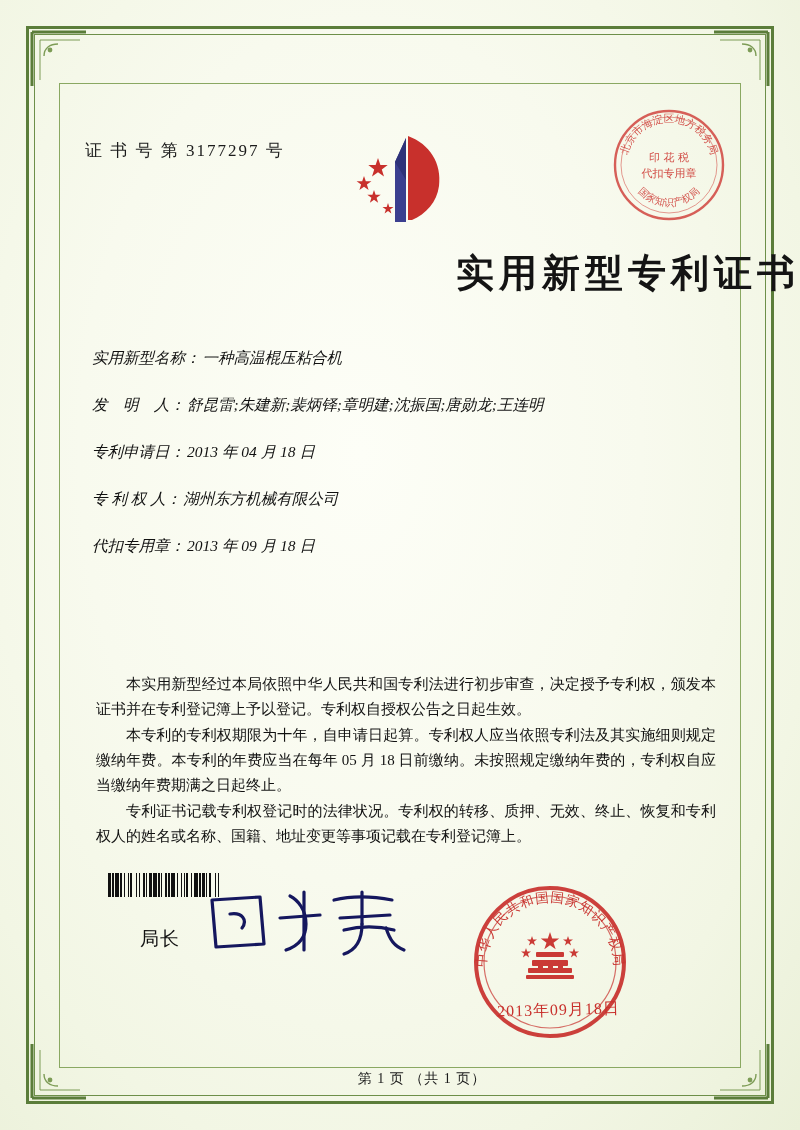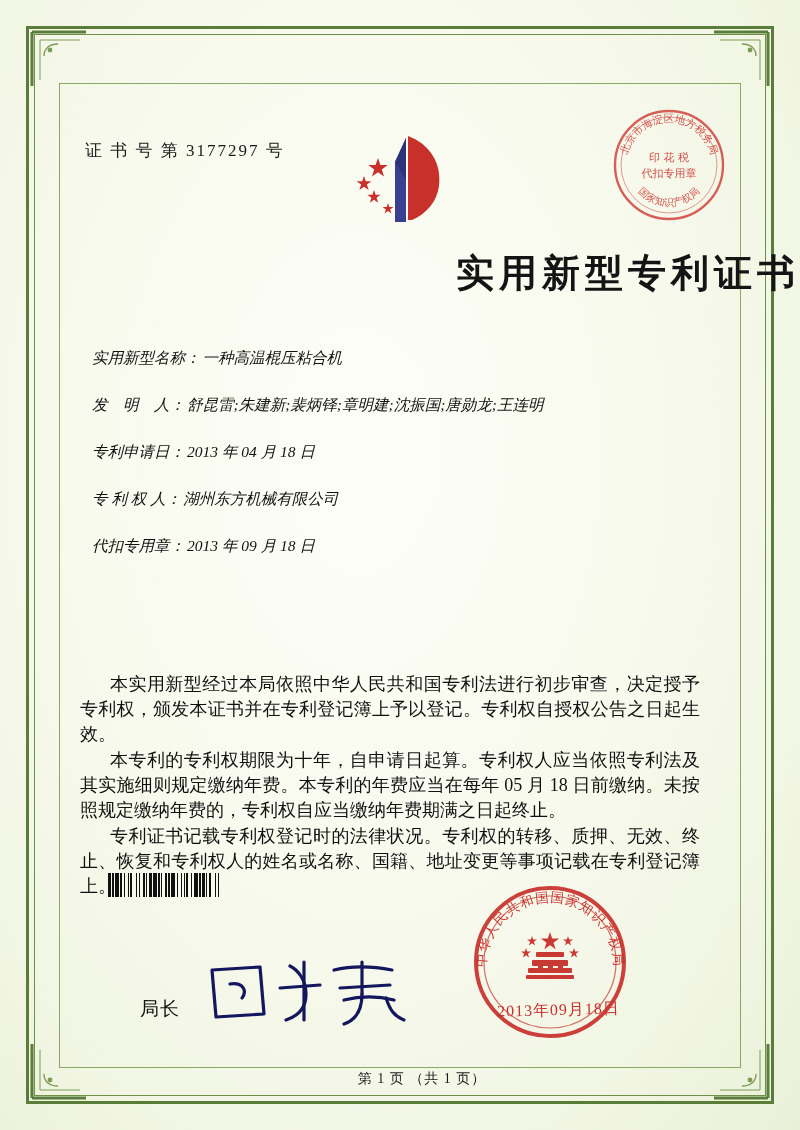--- a/index.html
+++ b/index.html
@@ -107,24 +107,24 @@
     flex: 0 0 auto;
   }
   .field-value {
     flex: 0 1 auto;
     padding-left: 2px;
   }
 
   
   .body-text {
     position: absolute;
-    left: 80px;
+    left: 96px;
     top: 672px;
     width: 620px;
-    font-size: 18px;
+    font-size: 15px;
     line-height: 25px;
     color: #111;
     text-align: justify;
   }
   .body-text p {
     margin: 0 0 1px 0;
     text-indent: 30px;
   }
 
   
@@ -141,21 +141,21 @@
   .barcode i {
     display: block;
     background: #111;
     height: 100%;
   }
 
   
   .sign-row {
     position: absolute;
     left: 140px;
-    top: 954px;
+    top: 884px;
     display: flex;
     align-items: flex-end;
     text-align: center;
   }
   .sign-label {
     font-size: 19px;
     color: #111;
     letter-spacing: 1px;
     padding-bottom: 8px;
   }

